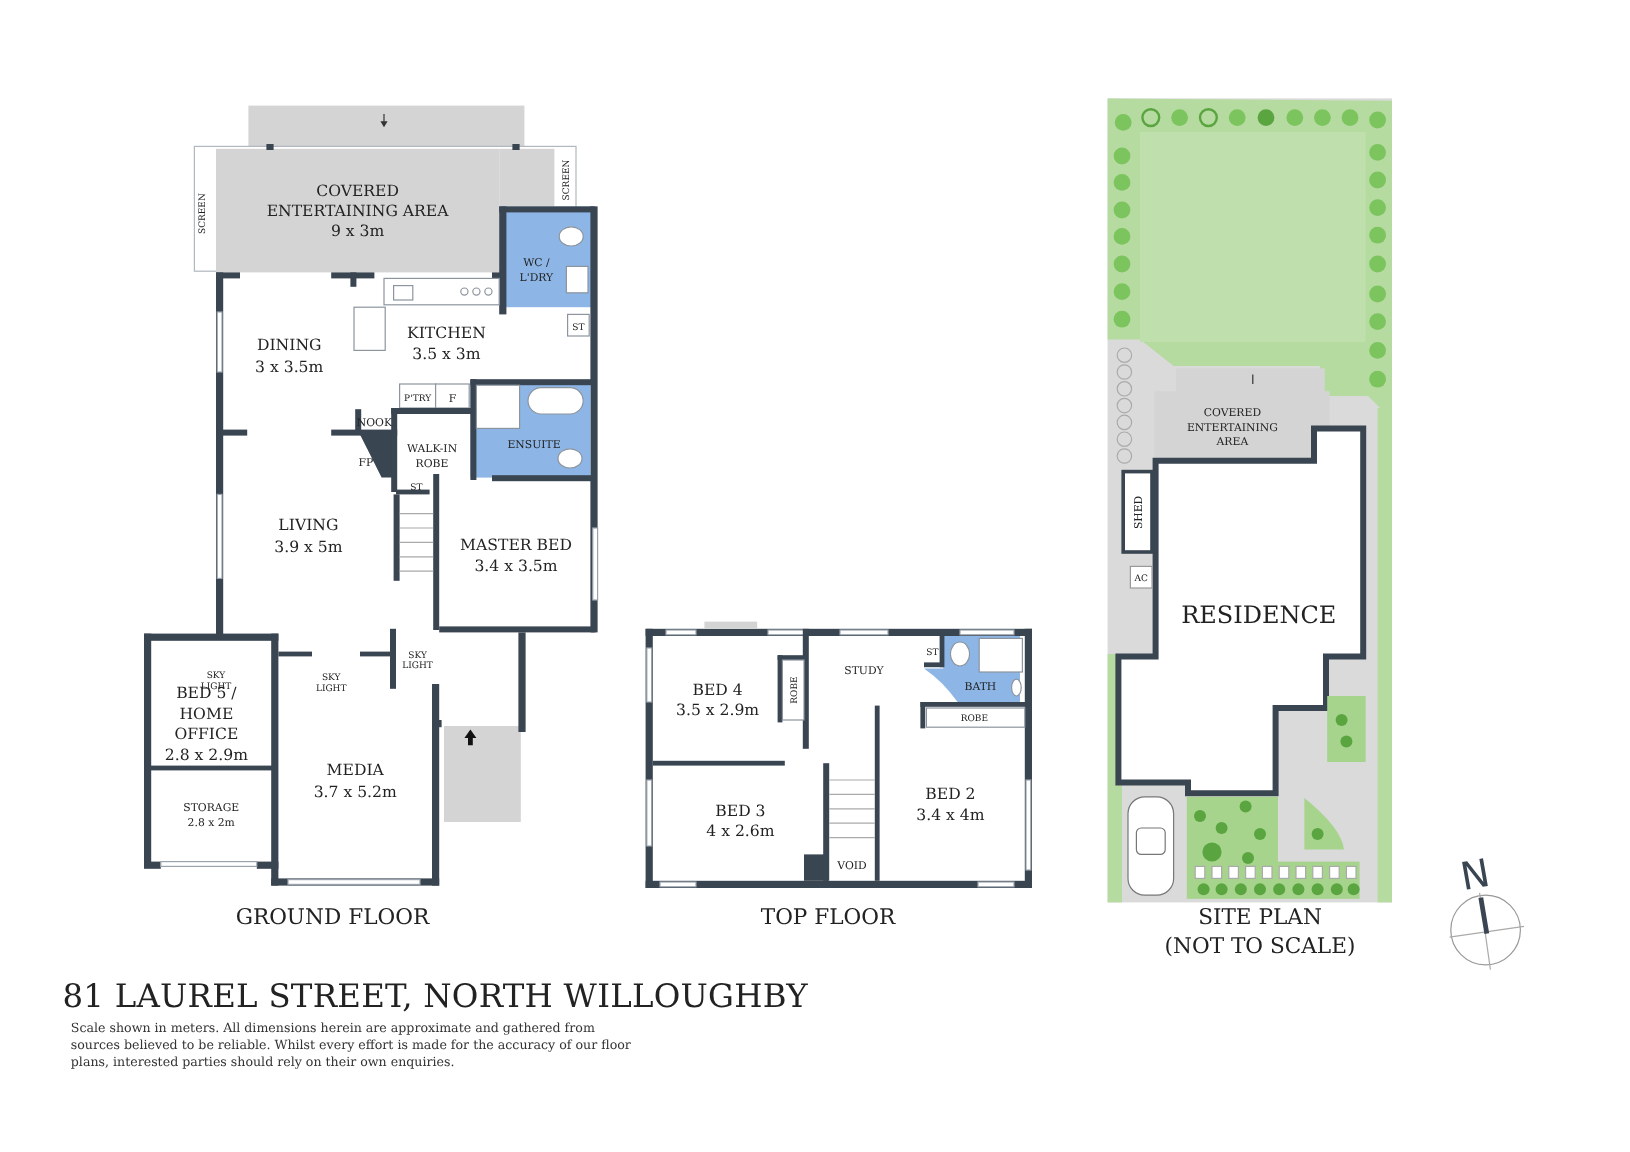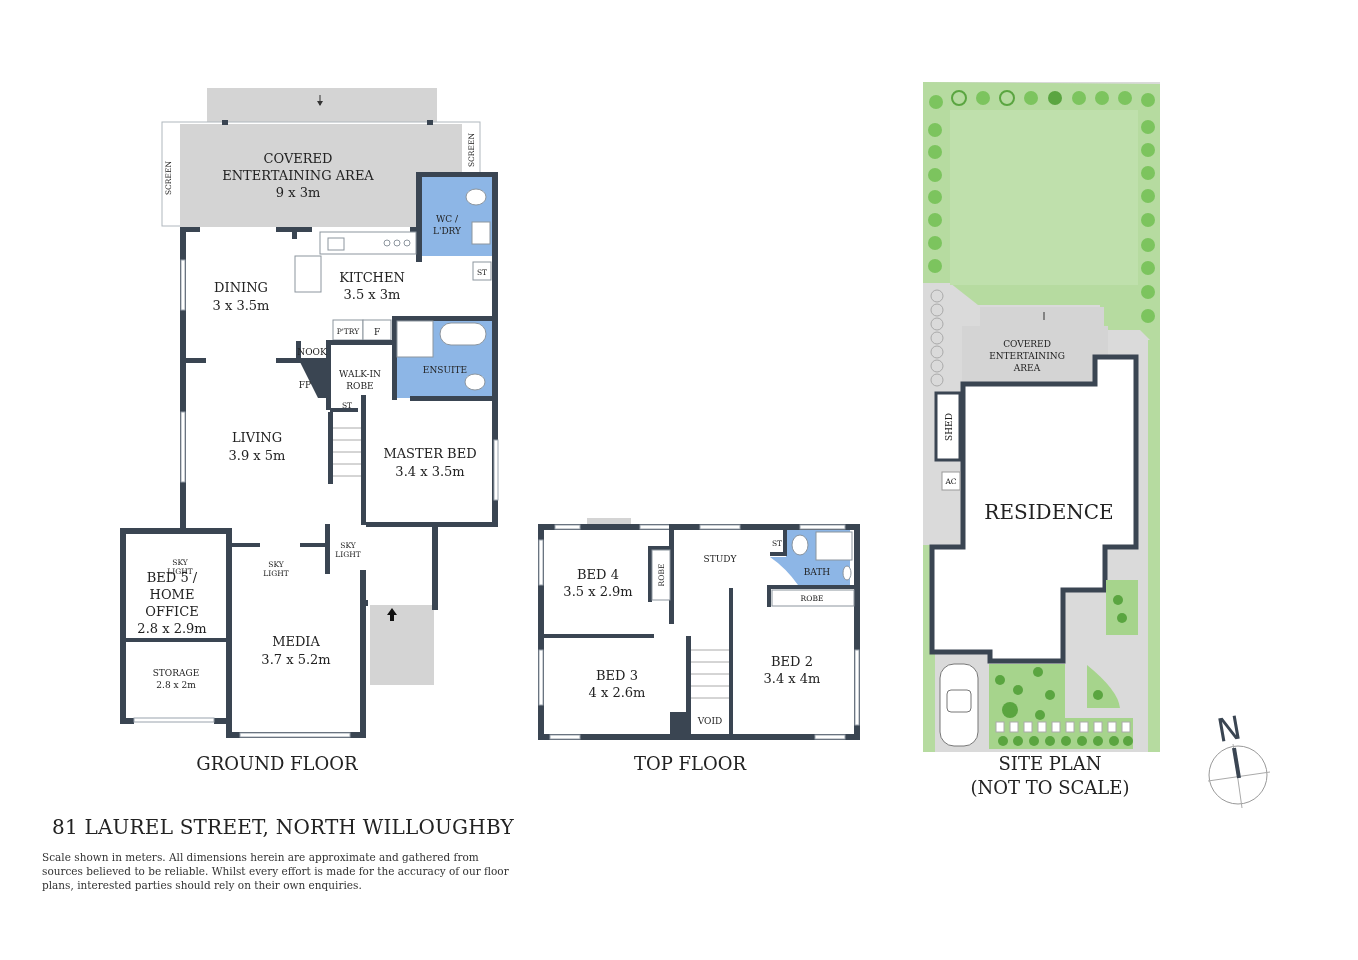--- a/index.html
+++ b/index.html
@@ -5,23 +5,23 @@
   html, body { margin: 0; padding: 0; background: #ffffff; }
   body { width: 1358px; height: 960px; position: relative; overflow: hidden;
          font-family: "DejaVu Serif", "Liberation Serif", serif; color: #222; }
   svg.plan { position: absolute; left: 0; top: 0; }
   .lbl { font-family: "DejaVu Serif", "Liberation Serif", serif; fill: #222; text-anchor: middle; }
   .room { font-size: 13px; }
   .small { font-size: 9px; }
   .tiny { font-size: 7.5px; }
   .caption { font-size: 18px; }
   .res { font-size: 20px; }
-  #address { position: absolute; left: 52px; top: 815px; font-size: 20px; letter-spacing: 0.2px;
+  #address { position: absolute; left: 52px; top: 815px; font-size: 27px; letter-spacing: 0.2px;
              font-family: "DejaVu Serif", "Liberation Serif", serif; }
-  #disclaimer { position: absolute; left: 42px; top: 850px; width: 470px; font-size: 10.5px; line-height: 14px;
+  #disclaimer { position: absolute; left: 59px; top: 850px; width: 470px; font-size: 10.5px; line-height: 14px;
                 font-family: "DejaVu Serif", "Liberation Serif", serif; color: #333; }
   .wall { fill: #3a4552; }
   .win { fill: #fff; stroke: #9aa3ad; stroke-width: 1; }
   .wet { fill: #8db6e6; }
   .deck { fill: #d4d4d4; }
   .grass { fill: #b6dba0; }
   .grass2 { fill: #a6d48c; }
   .paving { fill: #dadada; }
   .fixture { fill: #fff; stroke: #8c959e; stroke-width: 1; }
 </style>

